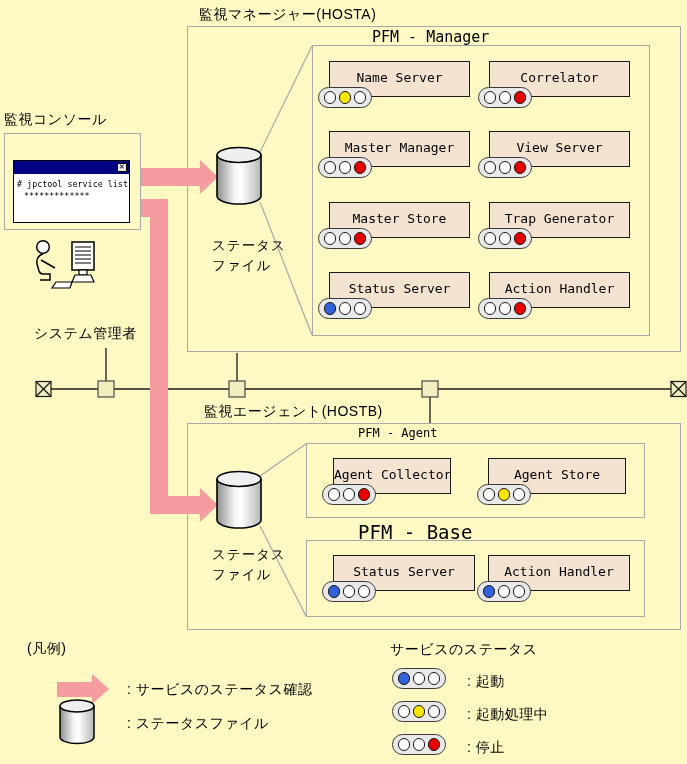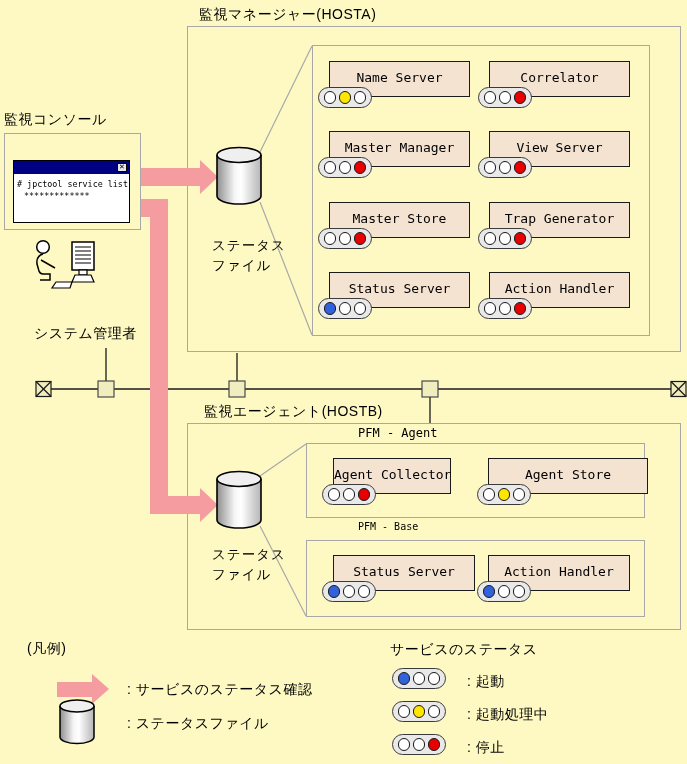--- a/index.html
+++ b/index.html
@@ -63,20 +63,21 @@
     </g>
     <g>
       <rect x="671" y="381.5" width="15" height="15" fill="#F0EDBE" stroke="#1a1a1a" stroke-width="1.2"></rect>
       <line x1="671" y1="381.5" x2="686" y2="396.5" stroke="#1a1a1a" stroke-width="1.2"></line>
       <line x1="686" y1="381.5" x2="671" y2="396.5" stroke="#1a1a1a" stroke-width="1.2"></line>
     </g>
   </svg>
 
   <div class="abs jp label" style="left:199px;top:6px;">監視マネージャー(HOSTA)</div>
   <div class="gbox" style="left:187px;top:26px;width:494px;height:326px;"></div>
+  <div class="abs mono label" style="left:372px;top:28px;font-size:15px;">PFM - Manager</div>
   <div class="gbox" style="left:312px;top:45px;width:338px;height:291px;"></div>
 
   <div class="svc" style="left:329px;top:61px;">
     <div class="svc-lbl mono">Name Server</div>
     <div class="pill">
         <span class="light" style="background-color: rgb(255, 255, 255);"></span>
         <span class="light" style="background-color: rgb(255, 230, 0);"></span>
         <span class="light" style="background-color: rgb(255, 255, 255);"></span>
       </div>
   </div>
@@ -181,32 +182,32 @@
       <path d="M45,38 L61,38 L64,45 L42,45 Z" fill="#fff" stroke="#000" stroke-width="1.2"></path>
       <path d="M26,45 L42,45 L40,51 L22,51 Z" fill="#fff" stroke="#000" stroke-width="1.2"></path>
     </svg>
   </div>
   <div class="abs jp label" style="left:34px;top:325px;">システム管理者</div>
 
   <div class="abs jp label" style="left:204px;top:403px;">監視エージェント(HOSTB)</div>
   <div class="gbox" style="left:187px;top:423px;width:494px;height:207px;"></div>
   <div class="abs mono label" style="left:358px;top:426px;font-size:12px;">PFM - Agent</div>
   <div class="gbox" style="left:306px;top:443px;width:339px;height:75px;"></div>
-  <div class="abs mono label" style="left:358px;top:521px;font-size:10px;">PFM - Base</div>
+  <div class="abs mono label" style="left:358px;top:521px;font-size:19px;">PFM - Base</div>
   <div class="gbox" style="left:306px;top:540px;width:339px;height:77px;"></div>
 
   <div class="svc" style="left:333px;top:458px;width:118px;">
     <div class="svc-lbl mono">Agent Collector</div>
     <div class="pill">
         <span class="light" style="background-color: rgb(255, 255, 255);"></span>
         <span class="light" style="background-color: rgb(255, 255, 255);"></span>
         <span class="light" style="background-color: rgb(232, 0, 0);"></span>
       </div>
   </div>
-  <div class="svc" style="left:488px;top:458px;width:160px;">
+  <div class="svc" style="left:488px;top:458px;width:138px;">
     <div class="svc-lbl mono">Agent Store</div>
     <div class="pill">
         <span class="light" style="background-color: rgb(255, 255, 255);"></span>
         <span class="light" style="background-color: rgb(255, 230, 0);"></span>
         <span class="light" style="background-color: rgb(255, 255, 255);"></span>
       </div>
   </div>
   <div class="svc" style="left:333px;top:555px;width:142px;">
     <div class="svc-lbl mono">Status Server</div>
     <div class="pill">

